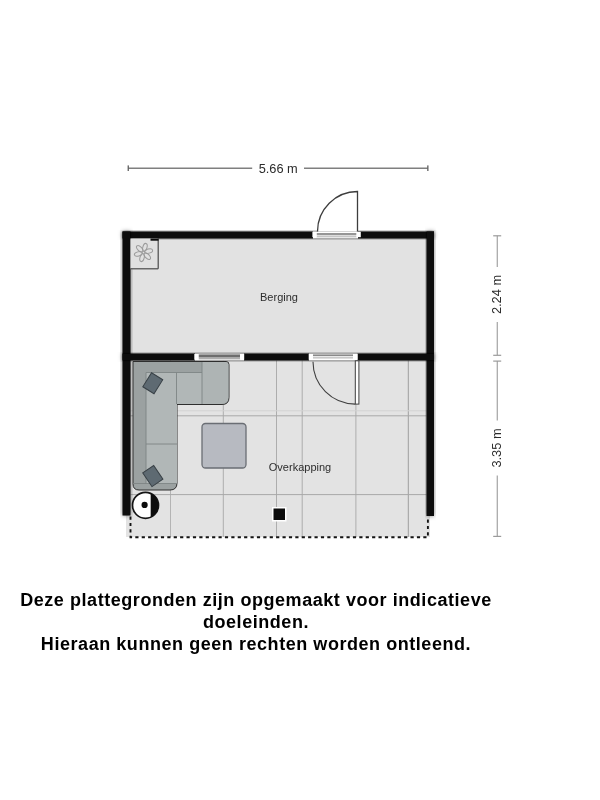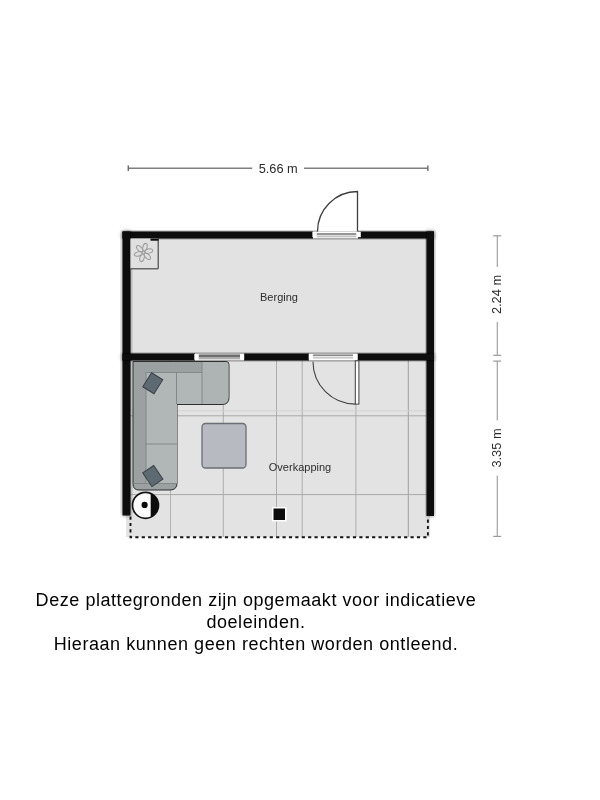--- a/index.html
+++ b/index.html
@@ -1,18 +1,18 @@
 <!DOCTYPE html>
 <html><head>
 <meta charset="utf-8">
 <style>
 html,body{margin:0;padding:0;width:600px;height:800px;background:#ffffff;overflow:hidden;}
 body{font-family:"Liberation Sans",sans-serif;position:relative;}
 svg text{font-family:"Liberation Sans",sans-serif;}
-#disc{position:absolute;left:0;top:589px;width:512px;text-align:center;font-weight:normal;font-size:18px;line-height:22px;letter-spacing:0.55px;color:#000;}
+#disc{position:absolute;left:0;top:589px;width:512px;text-align:center;font-weight:bold;font-size:18px;line-height:22px;letter-spacing:0.55px;color:#000;}
 </style>
 </head>
 <body>
 <svg width="600" height="800" viewBox="0 0 600 800" style="position:absolute;left:0;top:0">
 <defs>
 <filter id="ds" x="-20%" y="-20%" width="140%" height="140%">
 <feDropShadow dx="0" dy="0" stdDeviation="2.2" flood-color="#000000" flood-opacity="0.5"></feDropShadow>
 </filter>
 </defs>
 

